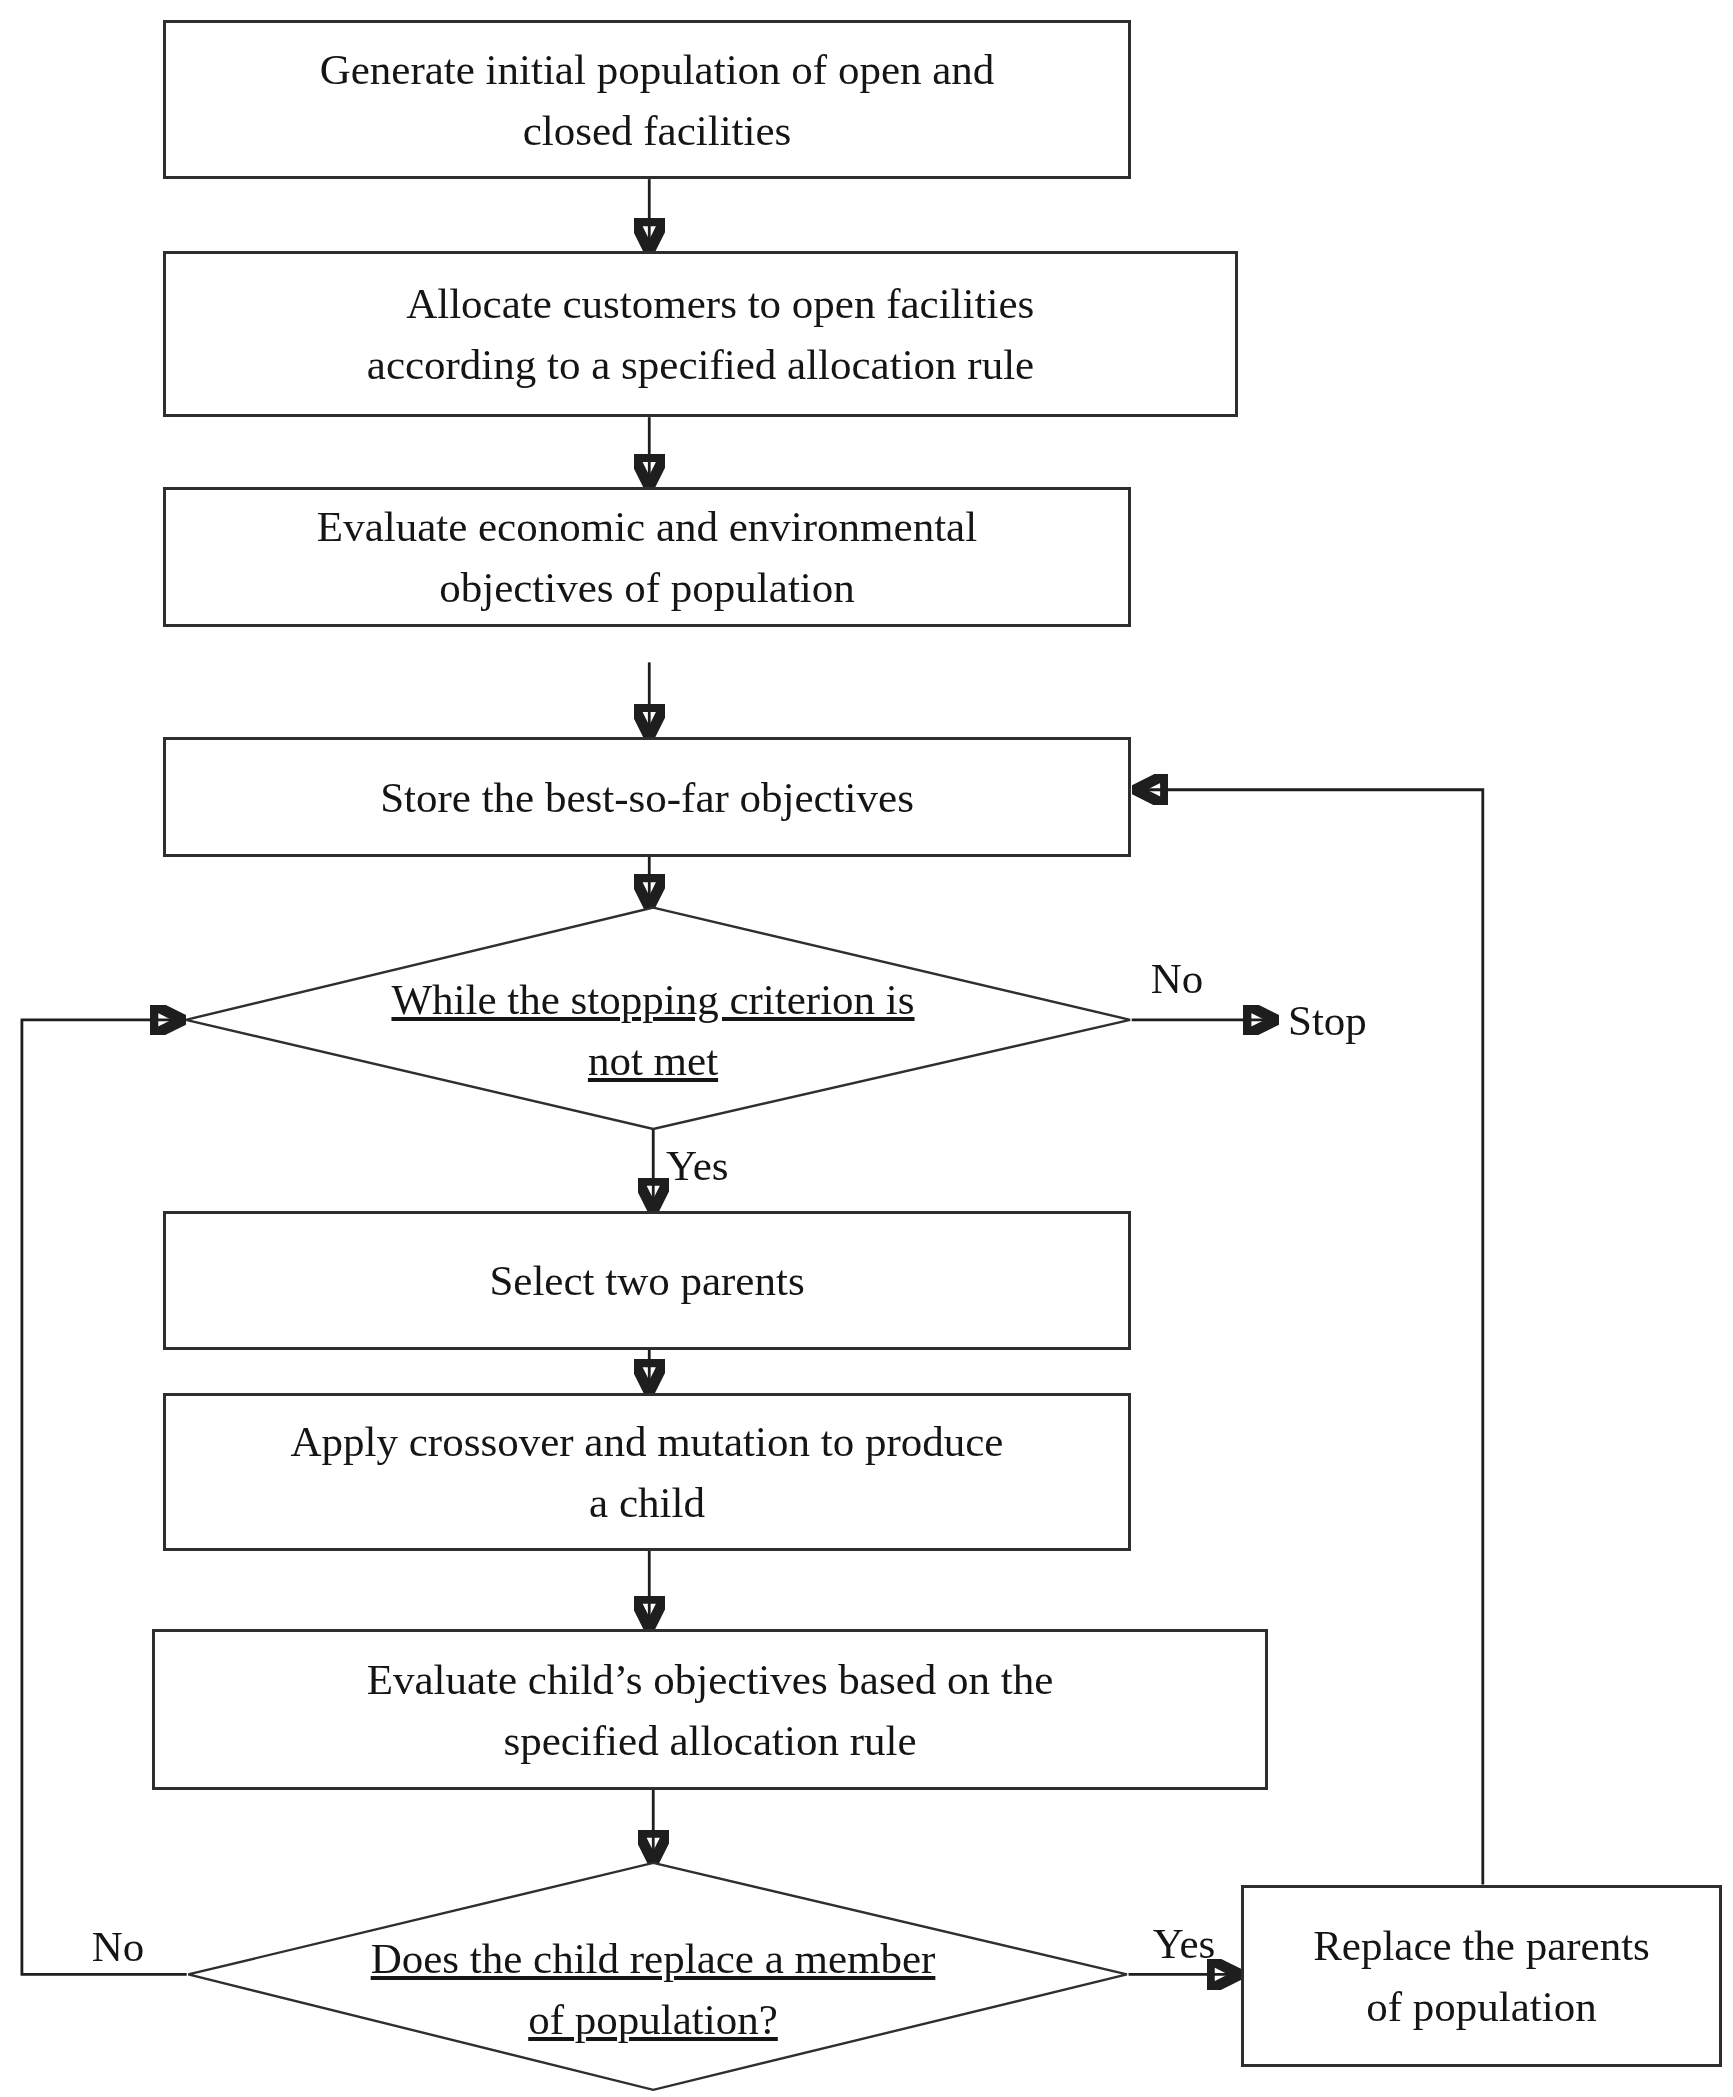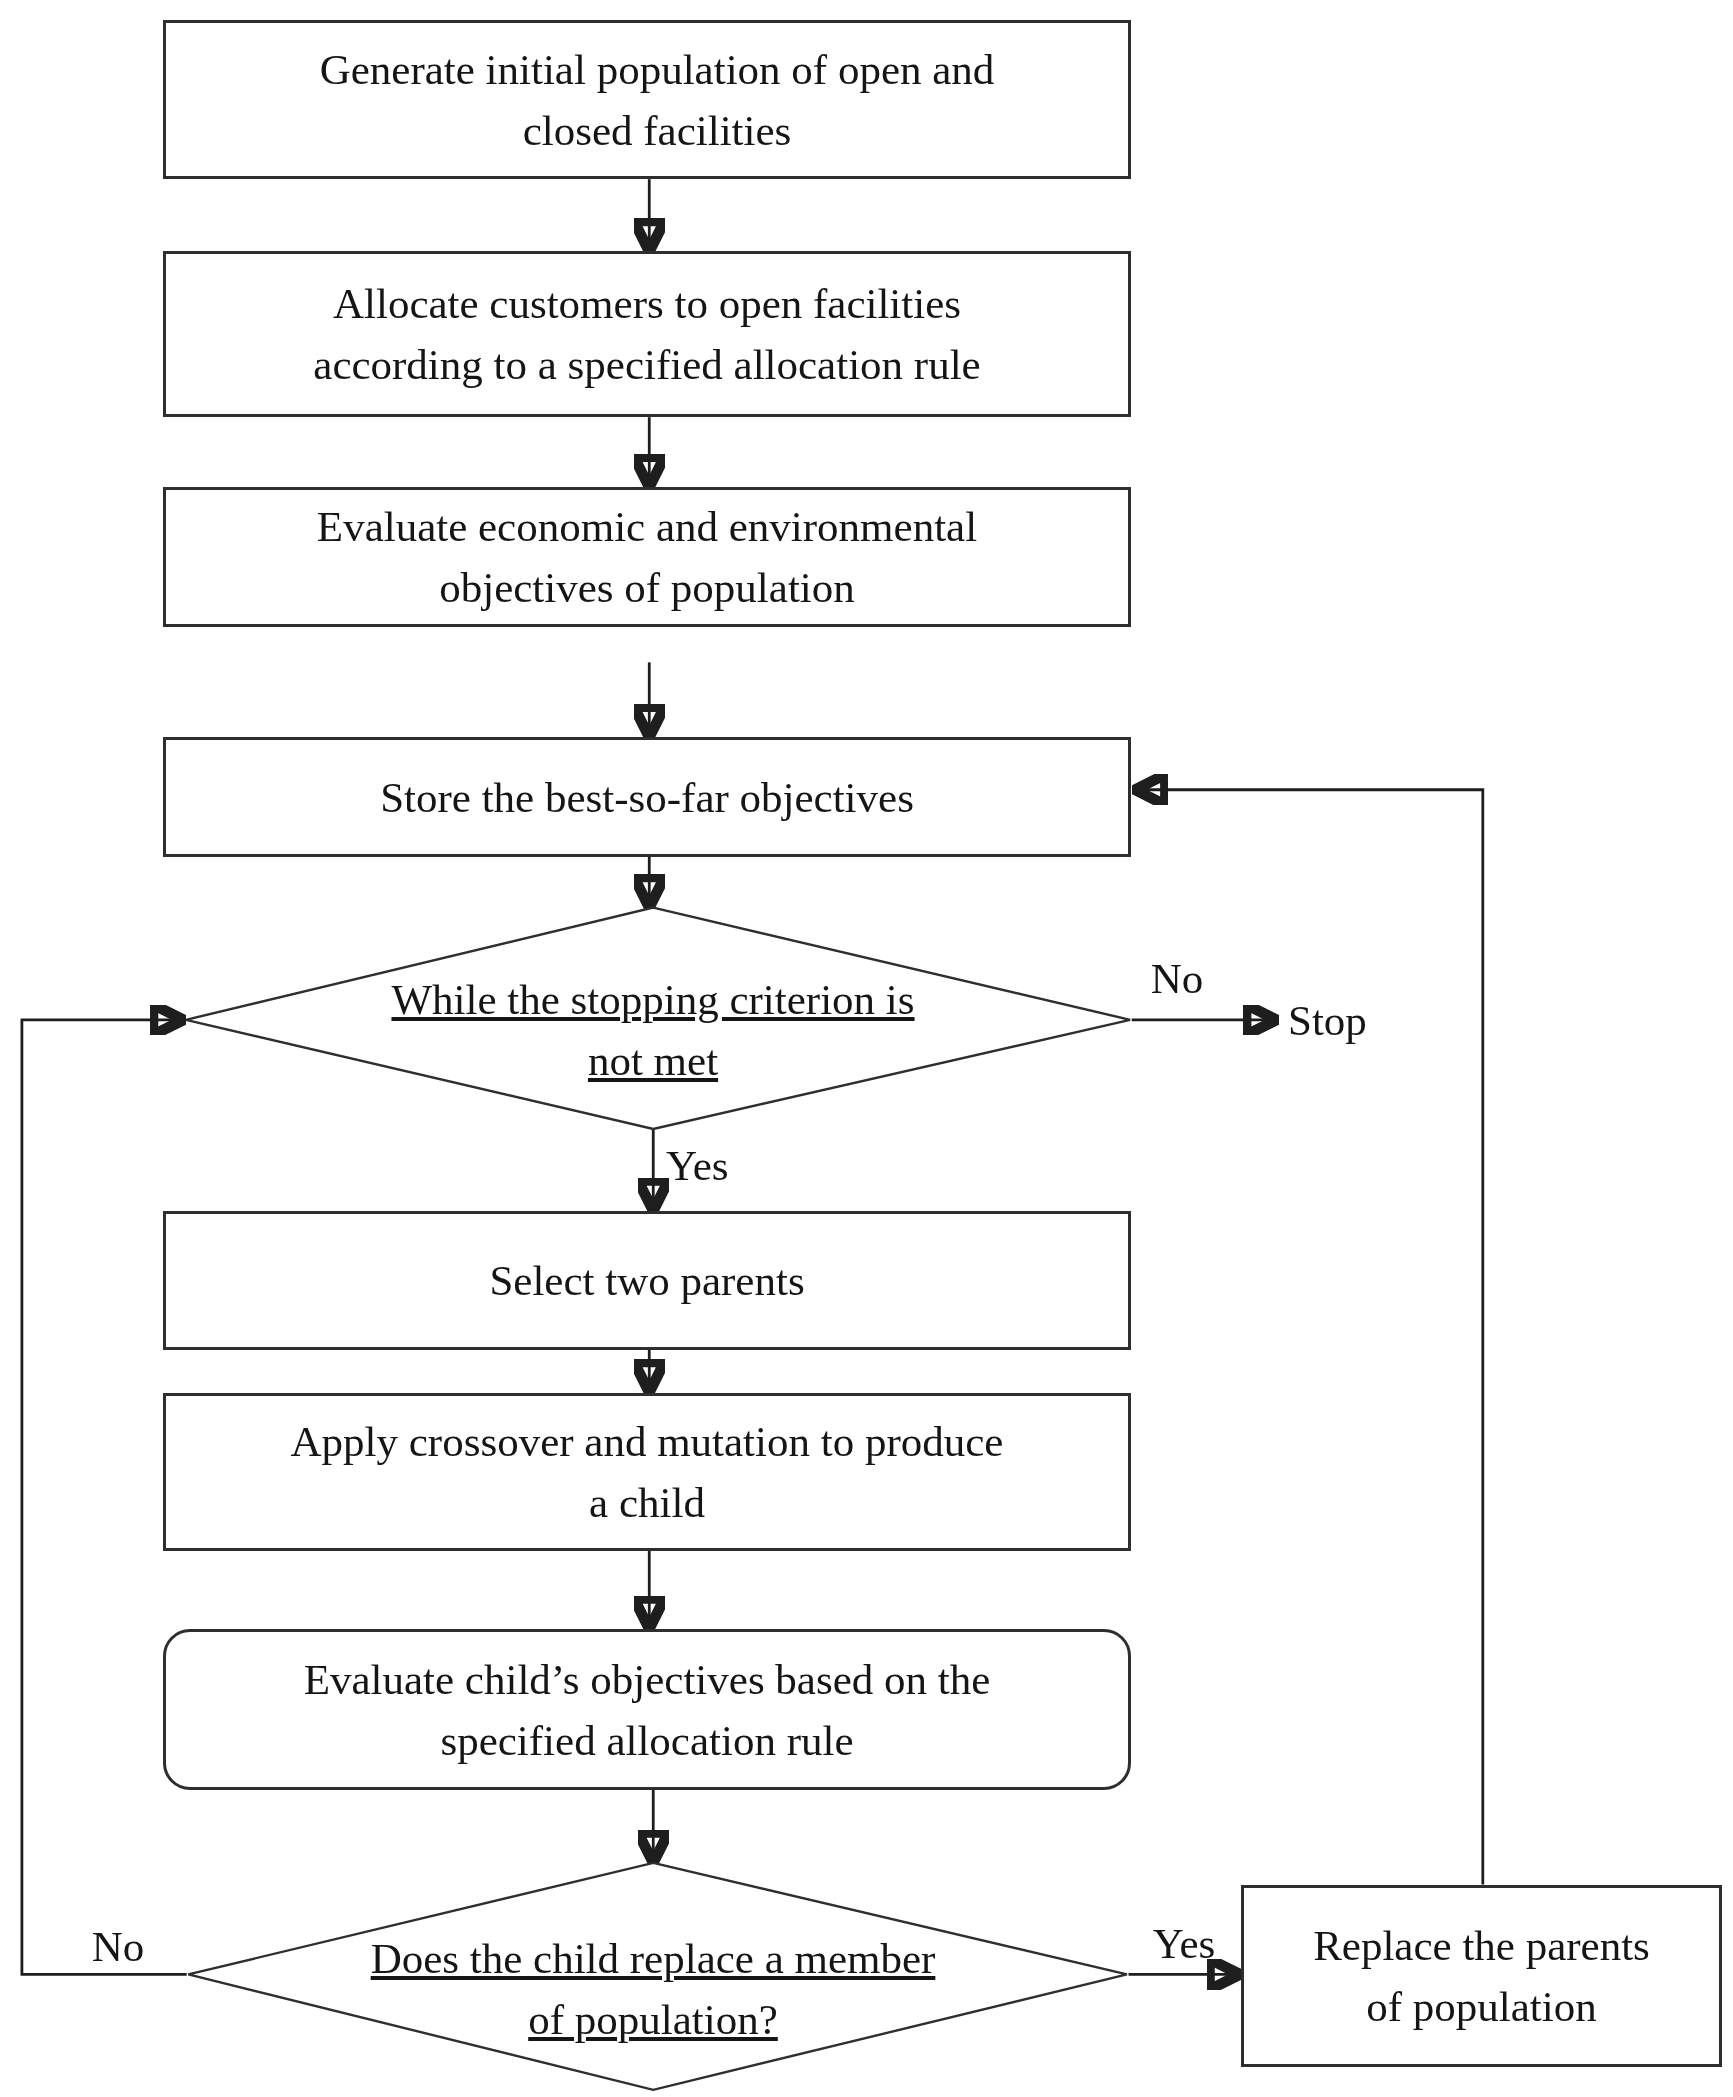--- a/index.html
+++ b/index.html
@@ -96,21 +96,21 @@
 
     <polygon class="decision" points="820,1140 1419,1281 820,1418 233,1281"></polygon>
     <polygon class="decision" points="820,2340 1415,2480 820,2625 236,2480"></polygon>
   </svg>
 
   <div class="node" style="left:163px; top:20px; width:968px; height:159px;padding-left:20px;">
     <span class="label">Generate initial population of open and
 closed facilities</span>
   </div>
 
-  <div class="node" style="left:163px; top:251px; width:968px; height:166px;">
+  <div class="node" style="left:163px; top:251px; width:1075px; height:166px;text-align:right;">
     <span class="label">Allocate customers to open facilities
 according to a specified allocation rule</span>
   </div>
 
   <div class="node" style="left:163px; top:487px; width:968px; height:140px;">
     <span class="label">Evaluate economic and environmental
 objectives of population</span>
   </div>
 
   <div class="node" style="left:163px; top:737px; width:968px; height:120px;">
@@ -119,21 +119,21 @@
 
   <div class="node" style="left:163px; top:1211px; width:968px; height:139px;">
     <span class="label">Select two parents</span>
   </div>
 
   <div class="node" style="left:163px; top:1393px; width:968px; height:158px;">
     <span class="label">Apply crossover and mutation to produce
 a child</span>
   </div>
 
-  <div class="node" style="left:163px; top:1629px; width:968px; height:161px;border-radius:27px;">
+  <div class="node" style="left:152px; top:1629px; width:1116px; height:161px;">
     <span class="label">Evaluate child’s objectives based on the
 specified allocation rule</span>
   </div>
 
   <div class="node" style="left:1241px; top:1885px; width:481px; height:182px;">
     <span class="label">Replace the parents
 of population</span>
   </div>
 
   <div class="decision-text" style="left:263px; top:930px; width:780px; height:199px;">

